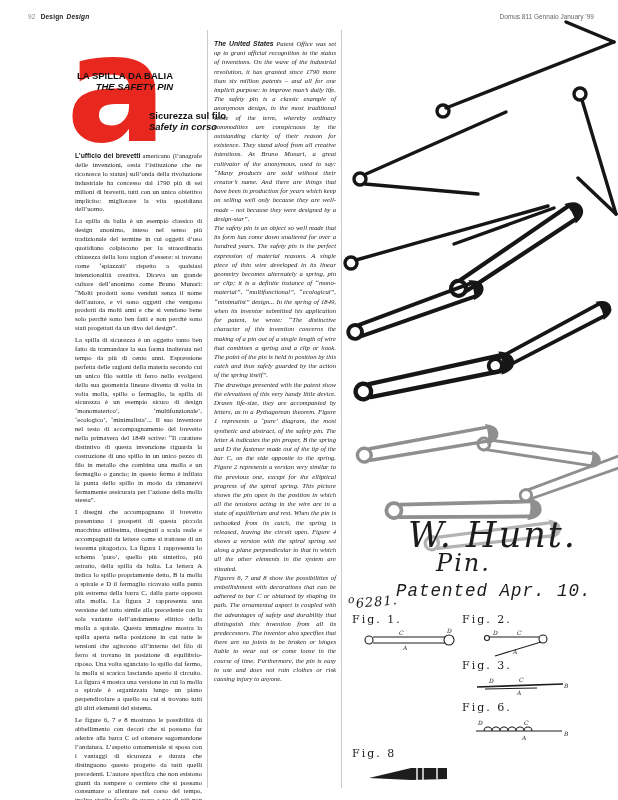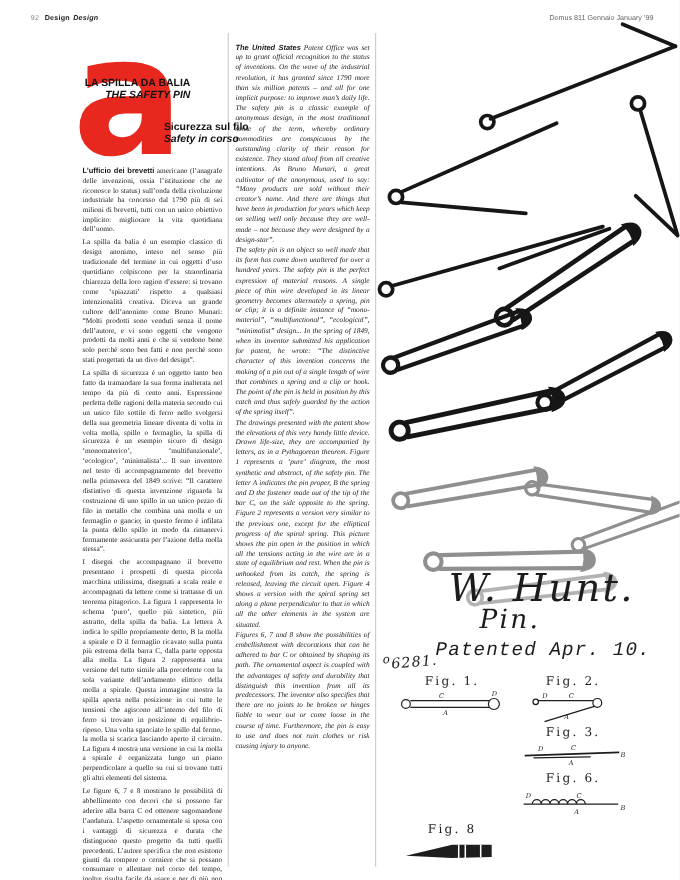--- a/index.html
+++ b/index.html
@@ -35,21 +35,21 @@
   
   .pins{position:absolute;left:330px;top:18px;width:288px;height:560px;z-index:0;}
   
   .patent{position:absolute;left:330px;top:505px;width:288px;height:295px;
           font-family:"DejaVu Serif",serif;color:#1c1c1c;}
   .p-inventor{position:absolute;left:78px;top:10px;font-style:italic;font-size:35px;letter-spacing:2px;}
   .p-title{position:absolute;left:106px;top:44px;font-style:italic;font-size:24px;letter-spacing:2px;}
   .p-num{position:absolute;left:18px;top:86px;font-style:italic;font-size:13px;
          transform:rotate(-5deg);letter-spacing:1px;}
   .p-patented{position:absolute;left:66px;top:76px;font-style:italic;font-size:17.5px;letter-spacing:1px;font-family:Liberation Mono, monospace;}
-  .fig{position:absolute;width:118px;text-align:center;}
+  .fig{position:absolute;width:118px;}
   .fig-label{font-size:11px;letter-spacing:2px;color:#1c1c1c;margin-bottom:2px;}
   .fa{display:block;margin:0 auto;stroke:#1d1d1d;stroke-width:1.1;fill:none;}
   .fa text{font:italic 6px "DejaVu Serif",serif;fill:#222;stroke:none;letter-spacing:0;}
   .f-r1{top:108px;} .f-r2{top:154px;} .f-r3{top:196px;} .f-r4{top:242px;}
   .f-c1{left:22px;} .f-c2{left:132px;}
 </style>
 </head>
 <body>
 
 <div class="page">

